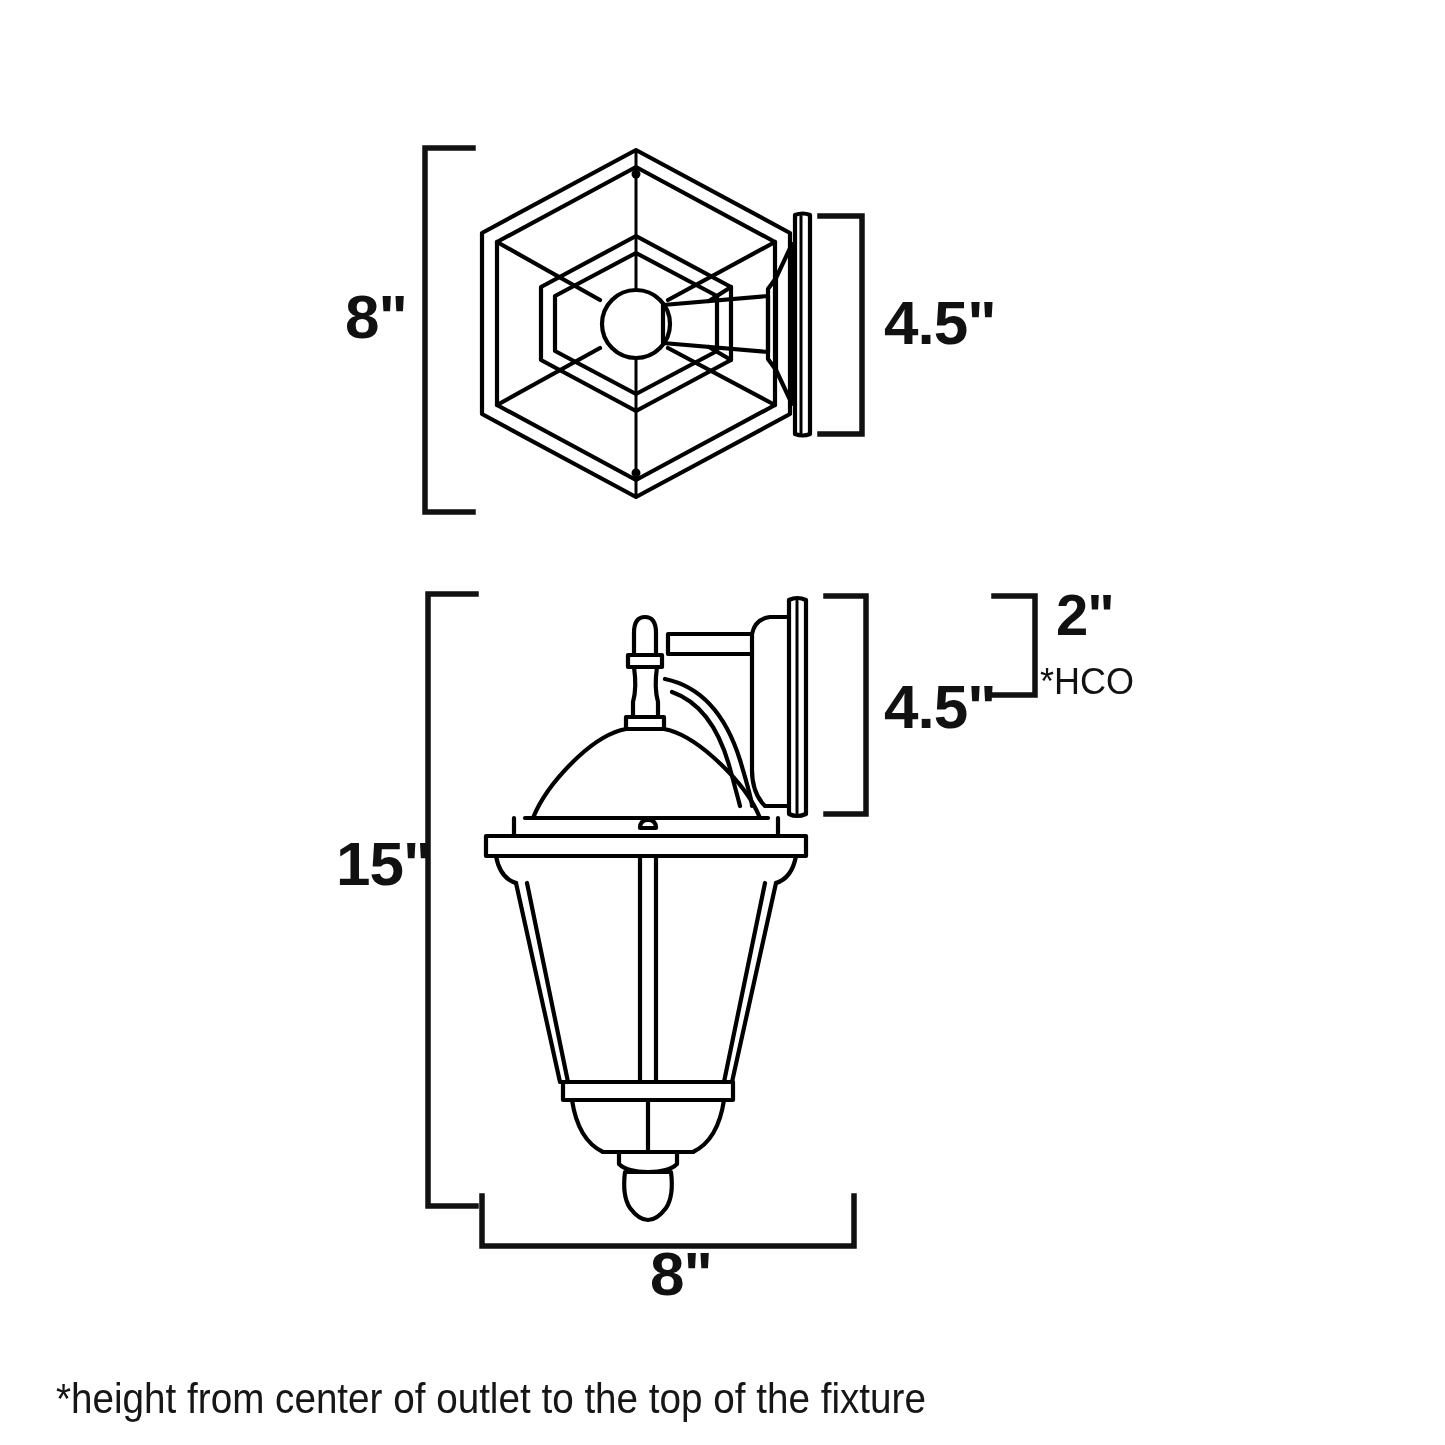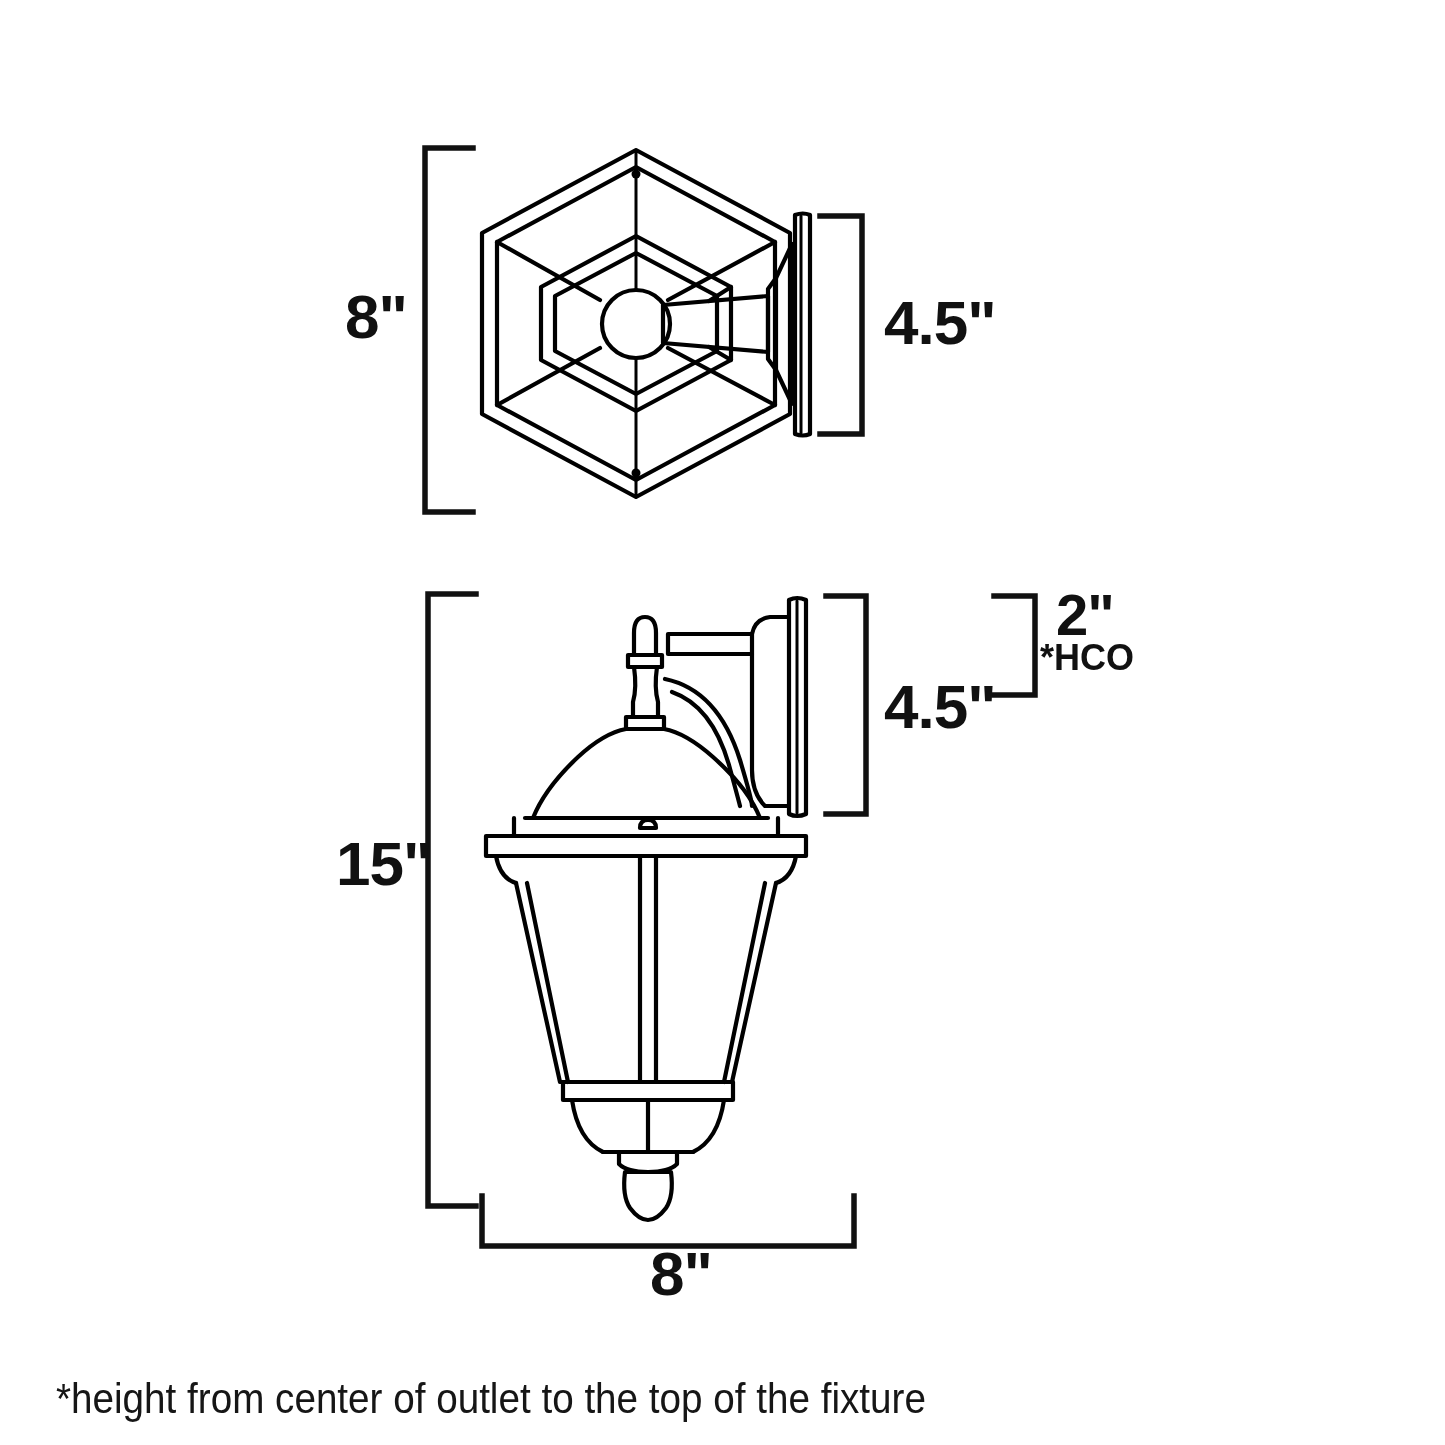--- a/index.html
+++ b/index.html
@@ -27,21 +27,21 @@
     position: absolute;
     font-family: "Liberation Sans", sans-serif;
     font-weight: bold;
     color: #111111;
     white-space: nowrap;
     line-height: 1;
   }
   .dim-8-top      { left: 345px;  top: 286px;  font-size: 62px; letter-spacing: -1px; }
   .dim-45-top     { left: 884px;  top: 292px;  font-size: 62px; letter-spacing: -1px; }
   .dim-2-hco      { left: 1056px; top: 586px;  font-size: 58px; letter-spacing: -1px; }
-  .dim-hco-note   { left: 1040px; top: 640px;  font-size: 36px; font-weight: bold; letter-spacing: 0px; }
+  .dim-hco-note   { left: 1040px; top: 664px;  font-size: 36px; font-weight: normal; letter-spacing: 0px; }
   .dim-45-side    { left: 884px;  top: 676px;  font-size: 62px; letter-spacing: -1px; }
   .dim-15-side    { left: 336px;  top: 833px;  font-size: 62px; letter-spacing: -1px; }
   .dim-8-bottom   { left: 650px;  top: 1243px; font-size: 62px; letter-spacing: -1px; }
   .footnote {
     position: absolute;
     left: 56px;
     top: 1375px;
     font-family: "Liberation Sans Narrow", "Liberation Sans", sans-serif;
     font-size: 42px;
     font-weight: 400;

